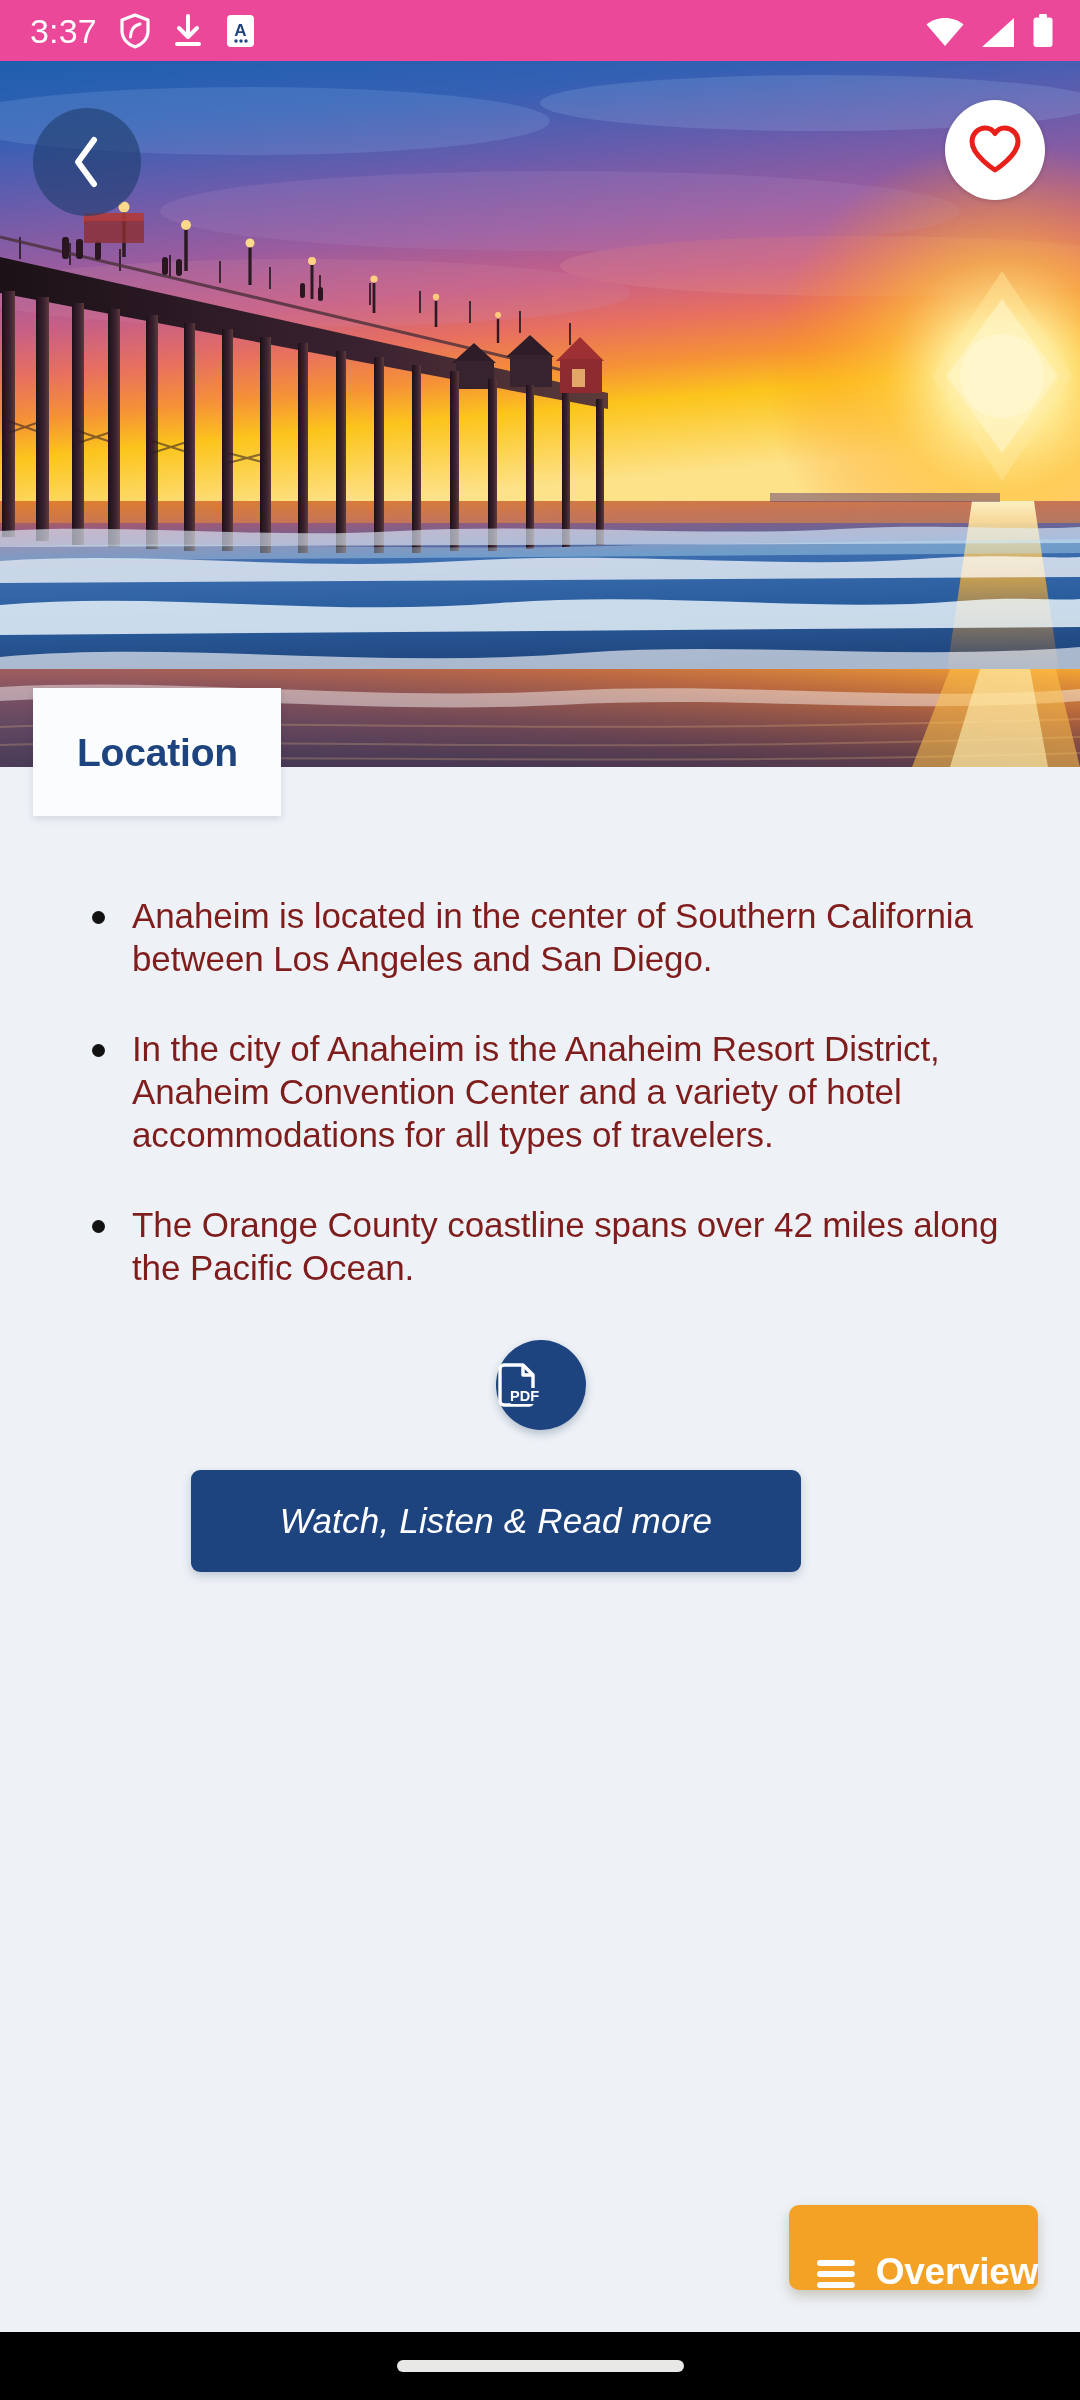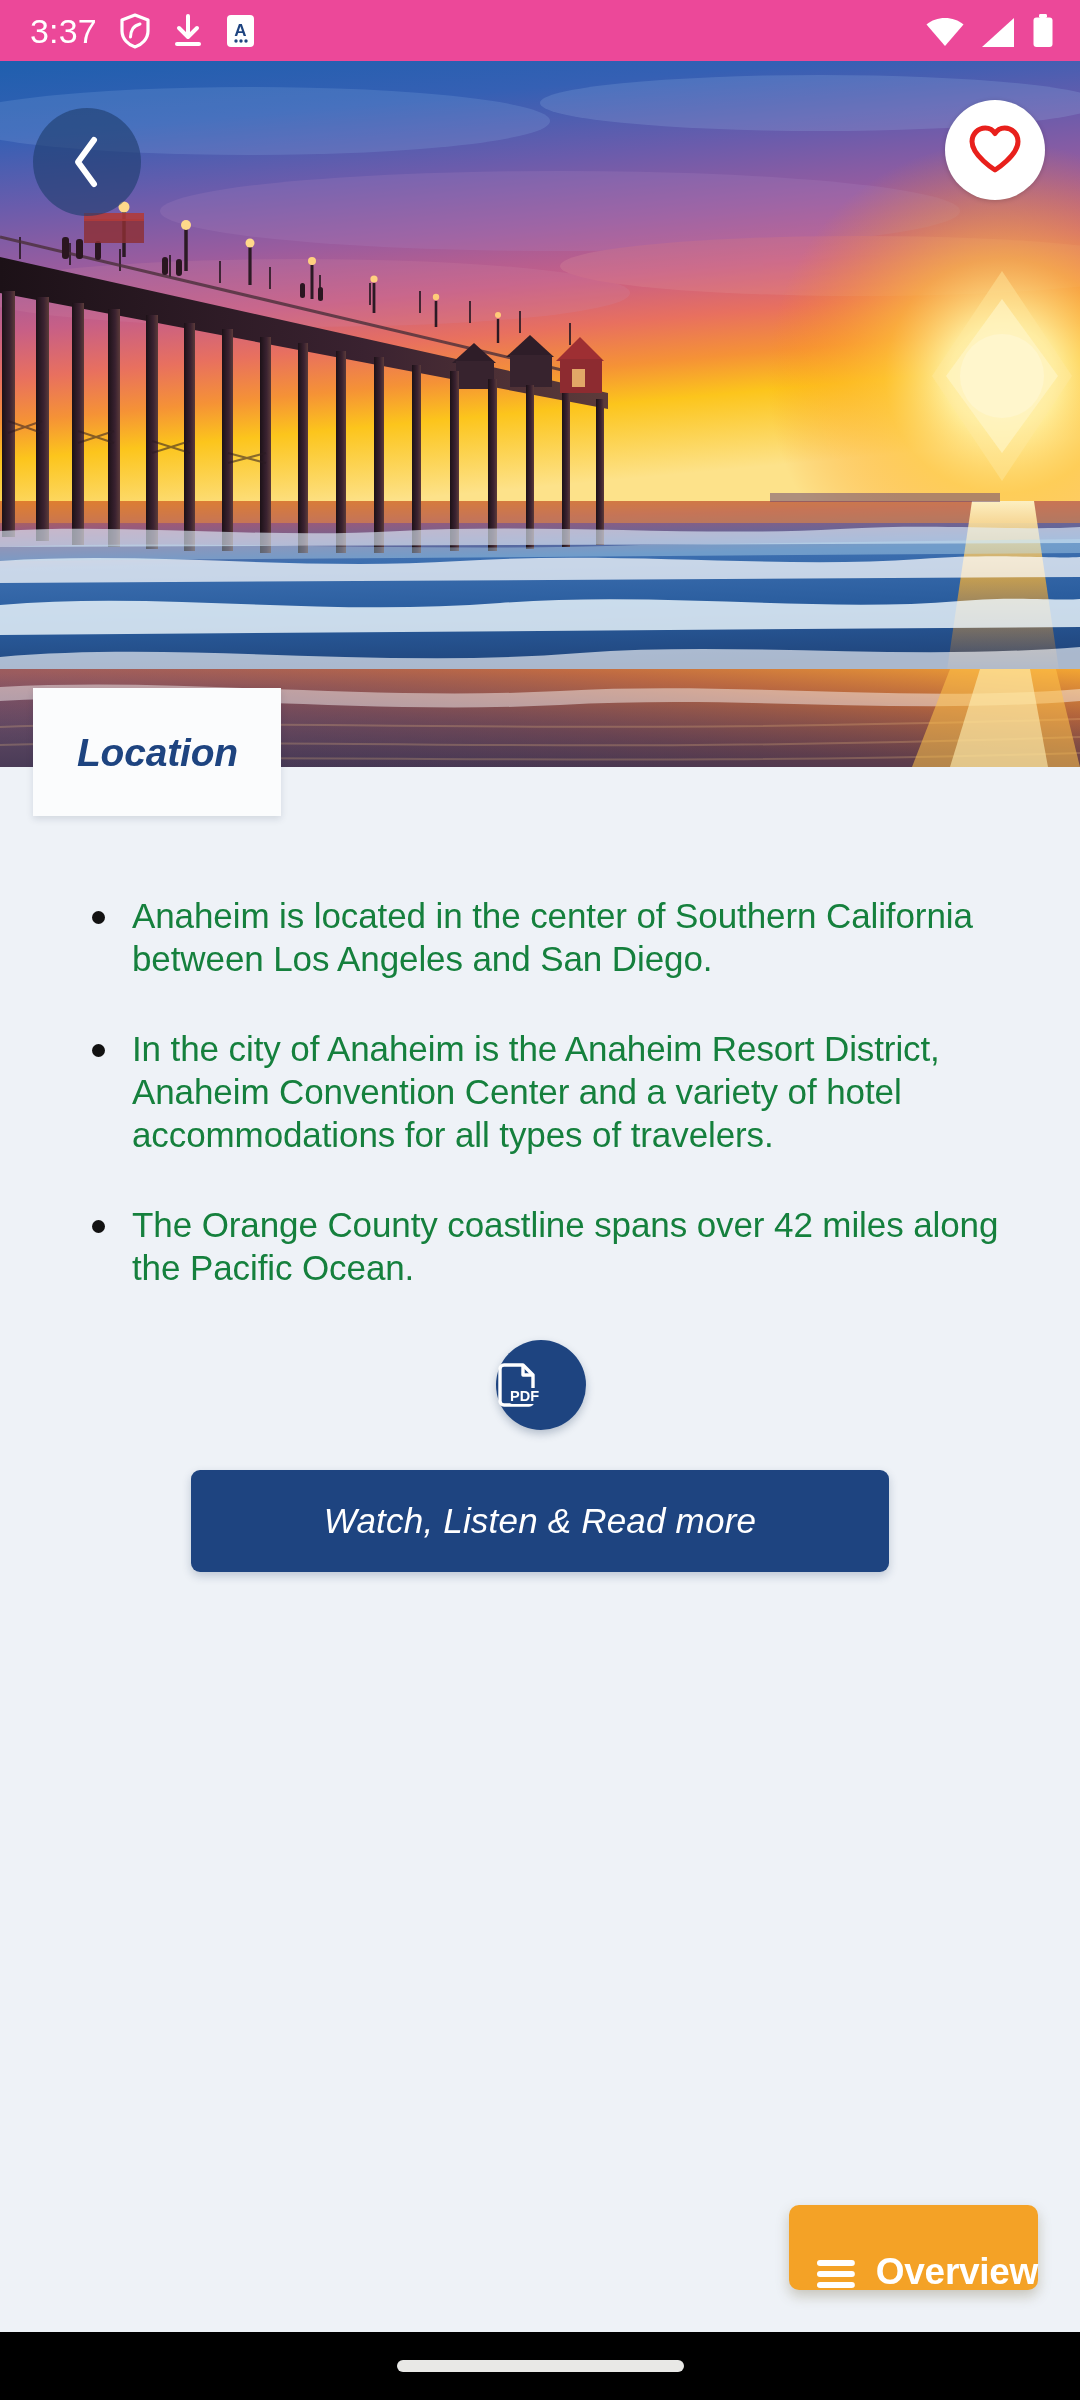--- a/index.html
+++ b/index.html
@@ -66,21 +66,21 @@
     position:absolute; top:688px; left:33px;
     width:248px; height:128px;
     background:#fbfcfd;
     display:flex; align-items:center;
     padding-left:44px;
     z-index:25;
     box-shadow:0 3px 7px rgba(20,40,70,.13);
   }
   #loc-tab-label {
     color:#1e4480; font-size:39px; font-weight:700;
-    letter-spacing:-.2px; line-height:1;font-style:italic;
+    letter-spacing:-.2px; line-height:1;
   }
 
   
   #content {
     position:absolute; top:767px; left:0;
     width:1080px; height:1565px;
     background:#eef2f7;
     z-index:15;
   }
 
@@ -90,39 +90,39 @@
     padding:0 70px 0 92px;
     margin-bottom:47px;
   }
   .bullet-dot {
     flex:0 0 auto;
     width:13px; height:13px; border-radius:50%;
     background:#121212;
     margin:17px 27px 0 0;
   }
   .bullet-text {
-    color:#15803d; font-size:35px; line-height:43px;
+    color:#7f1d1d; font-size:35px; line-height:43px;
     font-weight:400; letter-spacing:-.1px;
     max-width:890px;
   }
 
   
   #pdf-btn {
     position:absolute; top:573px; left:496px;
     width:90px; height:90px; border-radius:50%;
     background:#1e4480;
     display:flex; align-items:center; 
     cursor:pointer;
     box-shadow:0 4px 9px rgba(25,50,90,.27);
   }
 
   
   #cta-btn {
     position:absolute; top:703px; left:191px;
-    width:698px; height:102px;
+    width:610px; height:102px;
     background:#1e4480; border-radius:9px;
     display:flex; align-items:center; justify-content:center;
     cursor:pointer;
     box-shadow:0 4px 10px rgba(25,50,90,.22);
   }
   #cta-label {
     color:#fff; font-size:35px; font-style:italic;
     font-weight:400; letter-spacing:.2px;
   }
 

